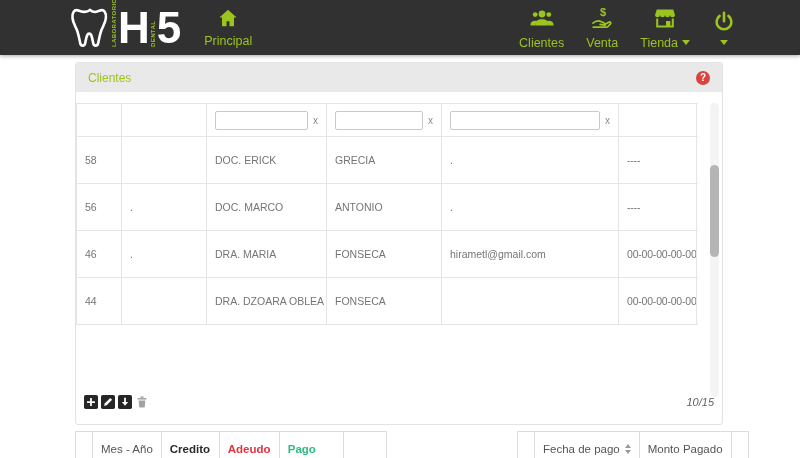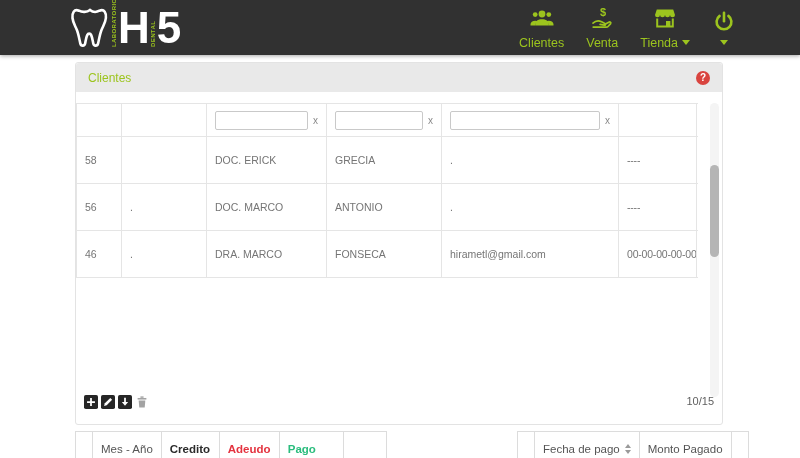--- a/index.html
+++ b/index.html
@@ -55,22 +55,22 @@
   .filter-box { display:flex; align-items:center; gap:5px; }
   .filter-box input { height:19px; border:1px solid #c9c9c9; border-radius:2px; flex:1;
                       font-size:10.5px; padding:0 4px; outline:none; min-width:0; }
   .clear-x { color:#8a8a8a; font-size:10px; cursor:pointer; }
 
   .vscroll { position:absolute; right:3px; top:40px; width:9px; height:294px;
              background:#f4f4f4; border-radius:5px; }
   .vscroll .thumb { position:absolute; left:0; top:62px; width:9px; height:92px;
                     background:#b5b5b5; border-radius:5px; cursor:grab; }
 
-  .toolbar { position:absolute; left:0; bottom:0; width:100%; height:29px; display:flex;
-             padding:0 8px; }
+  .toolbar { position:absolute; left:0; bottom:8px; width:100%; height:29px; display:flex;
+             align-items:center; padding:0 8px;font-style:italic; }
   .tbtn { width:14px; height:14px; margin-right:3px; cursor:pointer; display:flex;
           align-items:center; justify-content:center; }
   .pager { margin-left:auto; font-size:11px; color:#5f5f5f; }
 
   
   table.mini { border-collapse:collapse; position:absolute; top:431px; font-size:11.5px;
                color:#555; table-layout:fixed; }
   table.mini td { border:1px solid #dcdcdc; height:34px; padding:0 8px; white-space:nowrap;
                   overflow:hidden; background:#fff; vertical-align:middle; }
   .t-credit { left:75px; }
@@ -88,20 +88,28 @@
       <svg width="40" height="46" viewBox="0 0 40 46">
         <path d="M20 5c-3 2.4-8 2.4-11 .7C4 3.5 2 8 2.5 13c.4 4.5 2.6 7.5 4.4 12 1.6 4 2.3 8.6 3.4 13.4.7 3 4.3 3 4.9-.1.5-2.8.8-5.6 2-8.2.9-2 3.1-2 4 0 1.2 2.6 1.5 5.4 2 8.2.6 3.1 4.2 3.1 4.9.1 1.1-4.8 1.8-9.4 3.4-13.4 1.8-4.5 4-7.5 4.4-12C36.4 8 34.4 3.5 29.4 5.7c-3 1.7-6.4 1.7-9.4-.7z" fill="none" stroke="#ffffff" stroke-width="2.6"></path>
       </svg>
     </span>
     <span class="vtext">LABORATORIO</span>
     <span class="logo-big">H</span>
     <span class="vtext">DENTAL</span>
     <span class="logo-big">5</span>
   </div>
 
+  <div class="navitem principal">
+    <span>
+      <svg width="22" height="20" viewBox="0 0 24 22">
+        <path d="M12 2 2.5 10.5h2.9V20h5v-5.4h3.2V20h5v-9.5h2.9z" fill="#9cc41e"></path>
+      </svg>
+    </span>
+    <span>Principal</span>
+  </div>
 
   <nav class="rightnav">
 
     <div class="navitem">
       <span>
         <svg width="26" height="24" viewBox="0 0 26 24">
           <g fill="#9cc41e">
             <circle cx="6.2" cy="8.6" r="2.4"></circle>
             <circle cx="19.8" cy="8.6" r="2.4"></circle>
             <path d="M1.5 19.5v-1.2c0-2.1 1.9-3.6 4.7-3.6 1 0 1.9.2 2.6.6-1.6 1-2.6 2.4-2.6 4.2zM24.5 19.5v-1.2c0-2.1-1.9-3.6-4.7-3.6-1 0-1.9.2-2.6.6 1.6 1 2.6 2.4 2.6 4.2z"></path>
@@ -212,23 +220,32 @@
             <td class="col-alias">.</td>
             <td class="col-nombre">DOC. MARCO</td>
             <td class="col-paterno">ANTONIO</td>
             <td class="col-email">.</td>
             <td class="col-telefono">----</td>
             <td class="col-extra"></td>
           </tr>
           <tr>
             <td class="col-num">46</td>
             <td class="col-alias">.</td>
-            <td class="col-nombre">DRA. MARCO</td>
+            <td class="col-nombre">DRA. MARIA</td>
             <td class="col-paterno">FONSECA</td>
             <td class="col-email">hirametl@gmail.com</td>
+            <td class="col-telefono">00-00-00-00-00</td>
+            <td class="col-extra"></td>
+          </tr>
+          <tr>
+            <td class="col-num">44</td>
+            <td class="col-alias"></td>
+            <td class="col-nombre">DRA. DZOARA OBLEA</td>
+            <td class="col-paterno">FONSECA</td>
+            <td class="col-email"></td>
             <td class="col-telefono">00-00-00-00-00</td>
             <td class="col-extra"></td>
           </tr>
         </tbody>
     </table>
   </div>
 
   <div class="vscroll">
     <div class="thumb"></div>
   </div>

